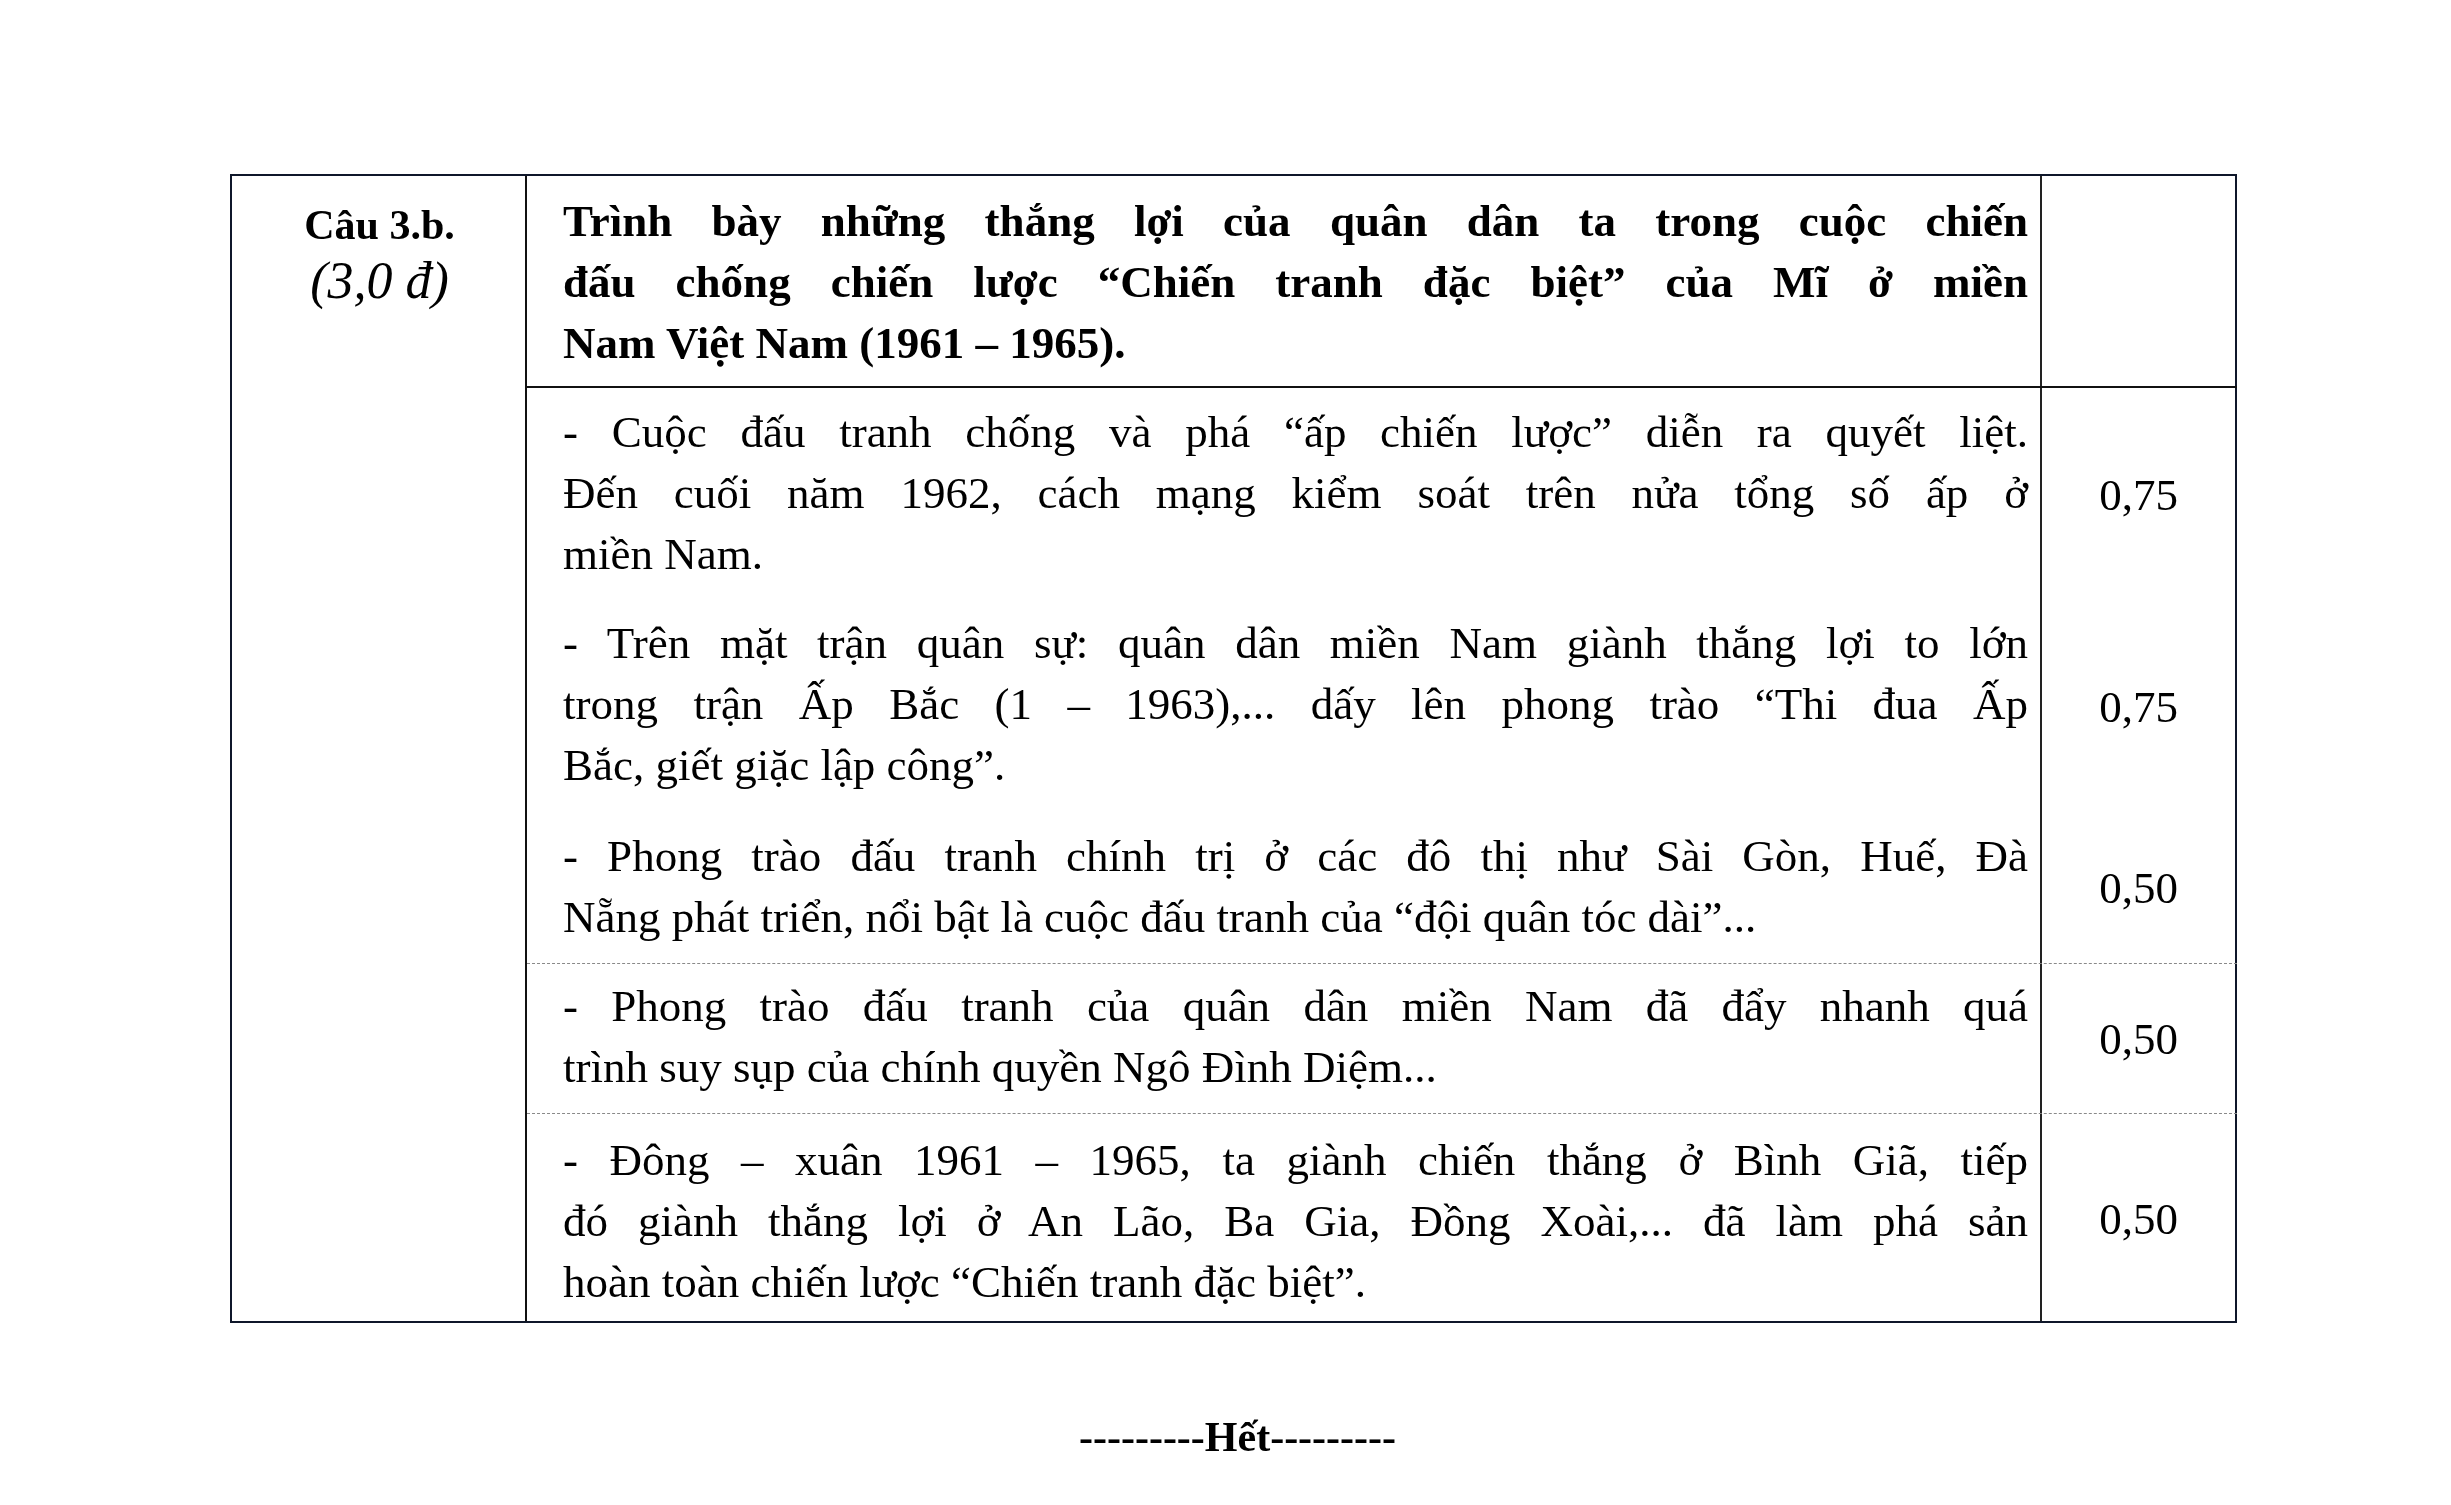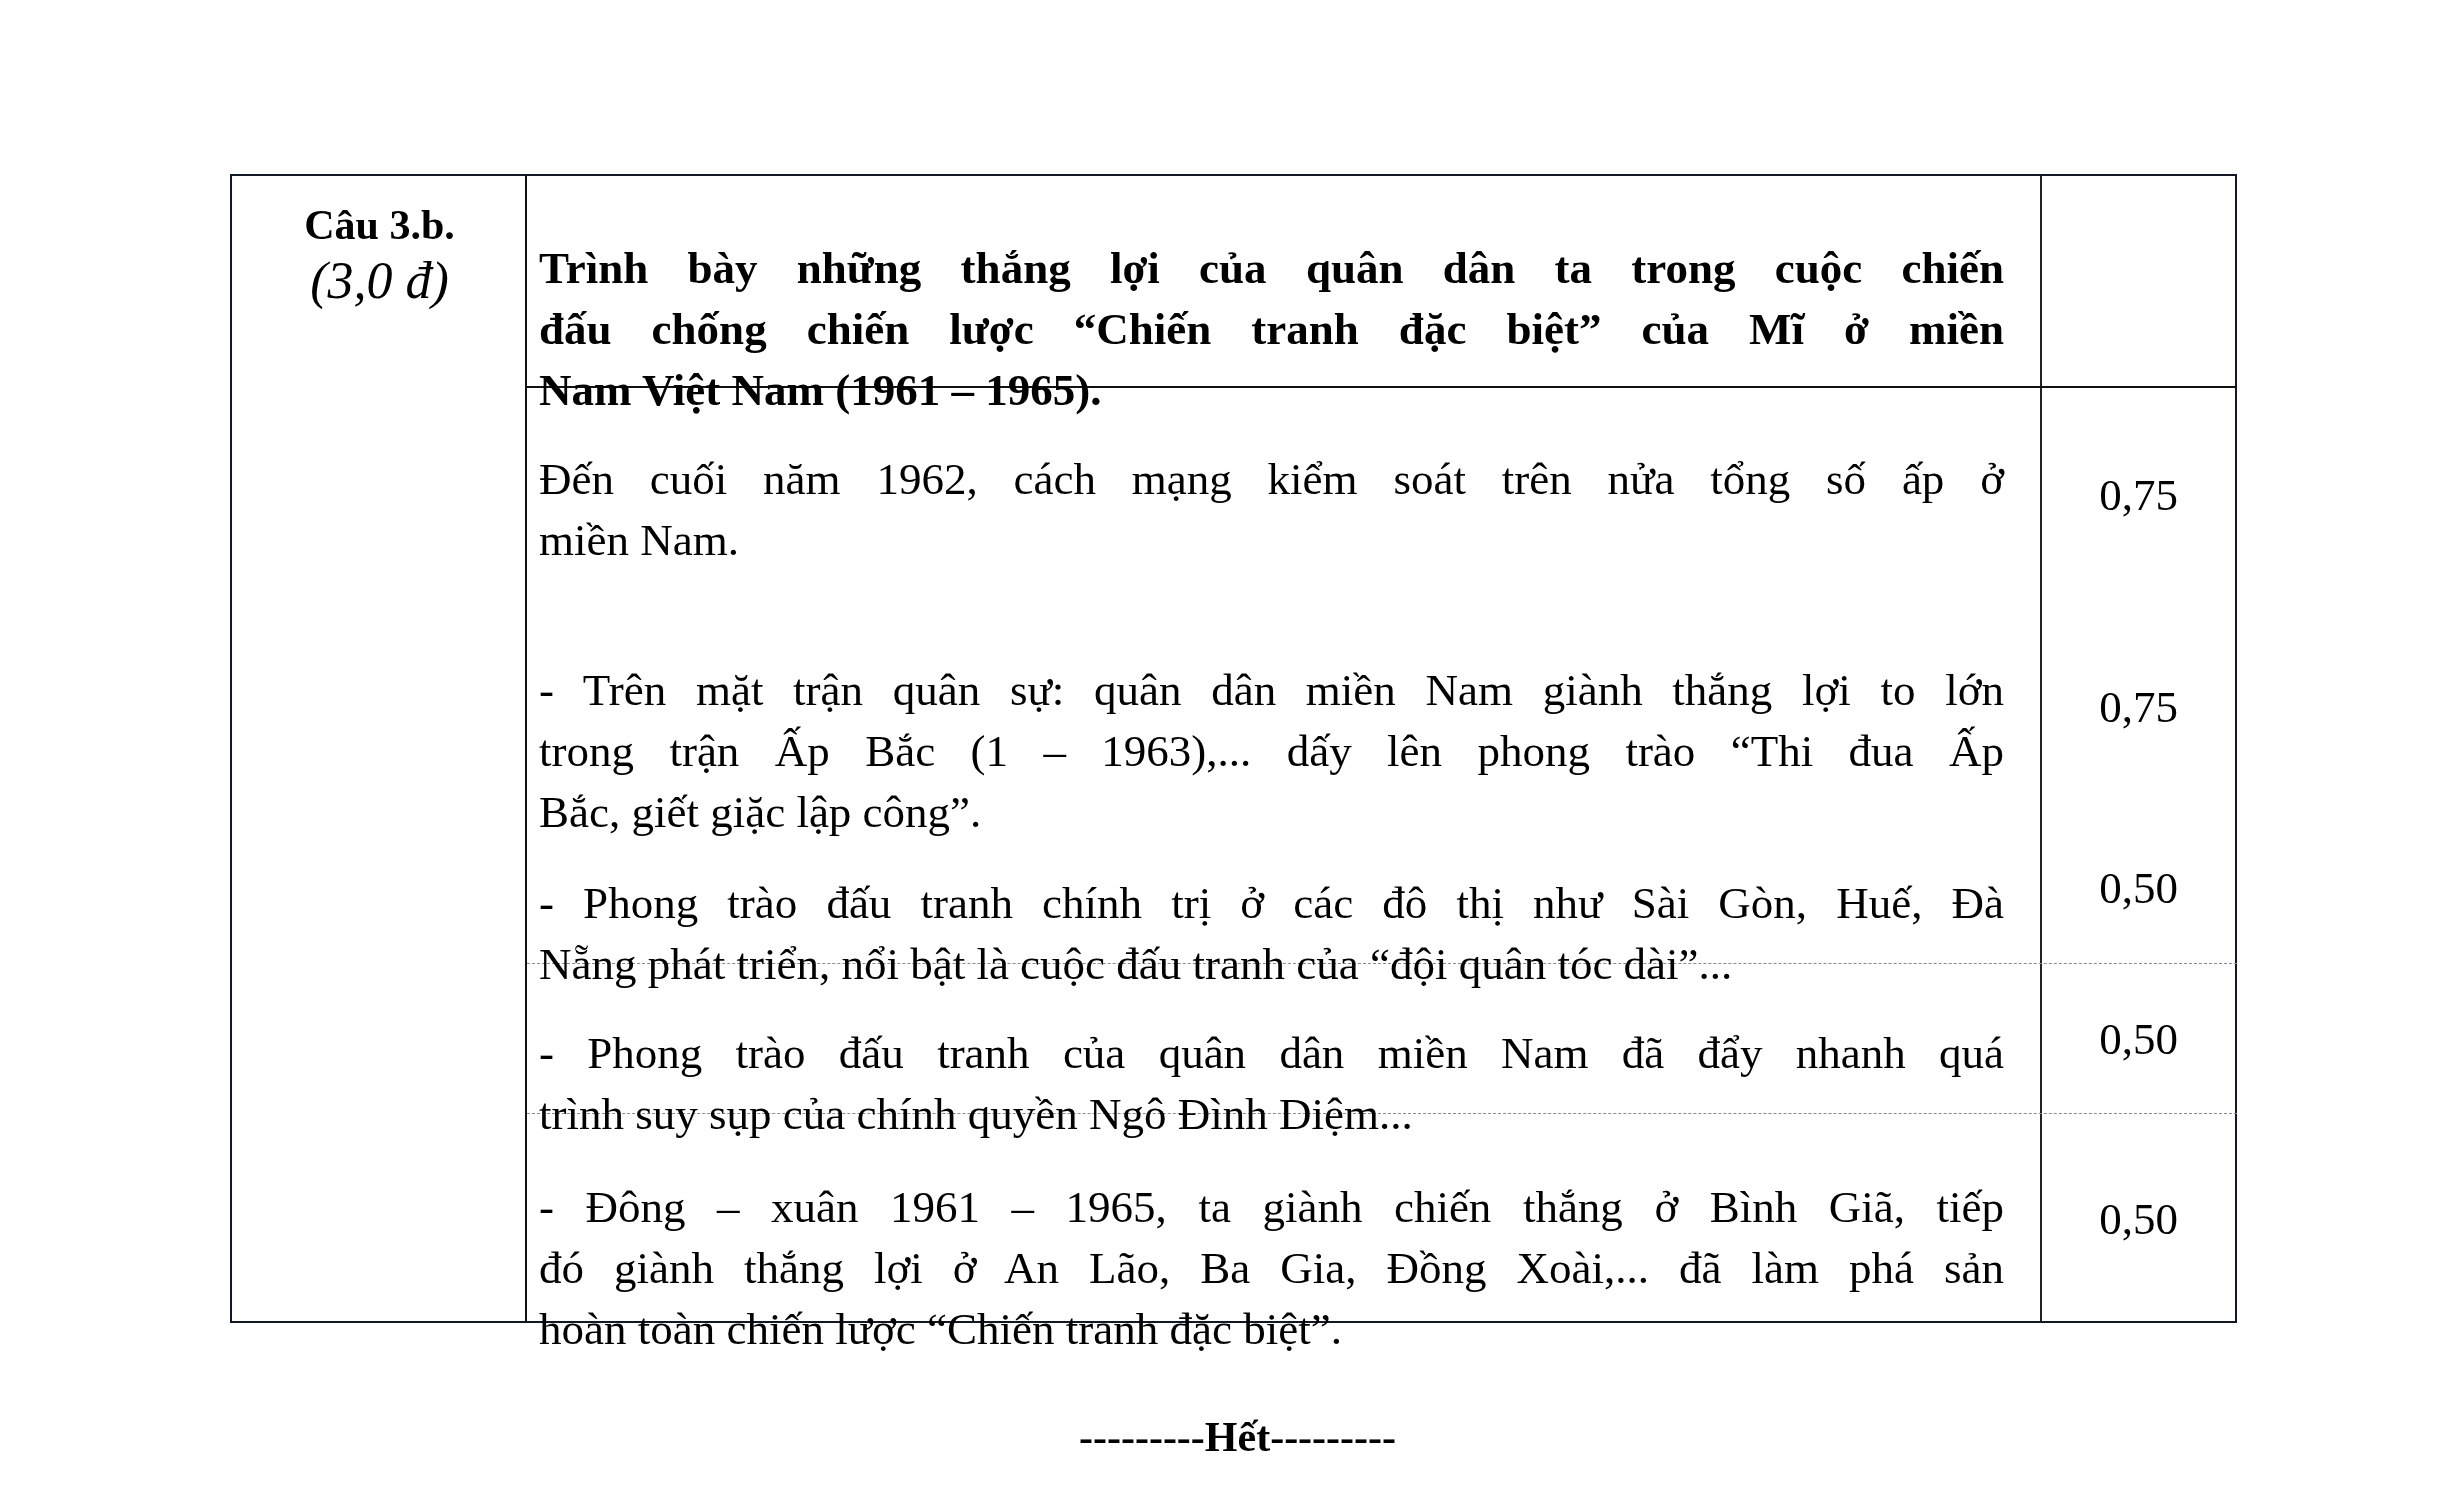--- a/index.html
+++ b/index.html
@@ -68,23 +68,22 @@
     line-height: 55px;
   }
   .row {
     position: absolute;
     left: 295px;
     width: 1710px;
     box-sizing: border-box;
   }
   .row .content {
     position: absolute;
-    left: 12px;
+    left: 36px;
     width: 1465px;
-    margin-top: 47px;
   }
   .row .line {
     display: block;
     height: 61px;
     line-height: 61px;
     font-size: 45px;
     white-space: nowrap;
     text-align: justify;
     text-align-last: justify;
   }
@@ -143,20 +142,21 @@
       <div class="content" style="top:15px;">
         <span class="line">Trình bày những thắng lợi của quân dân ta trong cuộc chiến</span>
         <span class="line">đấu chống chiến lược “Chiến tranh đặc biệt” của Mĩ ở miền</span>
         <span class="line last">Nam Việt Nam (1961 – 1965).</span>
       </div>
       <div class="score"></div>
     </div>
 
     <div class="row" style="top:212px; height:213px;">
       <div class="content" style="top:14px;">
+        <span class="line">- Cuộc đấu tranh chống và phá “ấp chiến lược” diễn ra quyết liệt.</span>
         <span class="line">Đến cuối năm 1962, cách mạng kiểm soát trên nửa tổng số ấp ở</span>
         <span class="line last">miền Nam.</span>
       </div>
       <div class="score">0,75</div>
     </div>
 
     <div class="row" style="top:425px; height:212px;">
       <div class="content" style="top:12px;">
         <span class="line">- Trên mặt trận quân sự: quân dân miền Nam giành thắng lợi to lớn</span>
         <span class="line">trong trận Ấp Bắc (1 – 1963),...  dấy lên phong trào “Thi đua Ấp</span>

